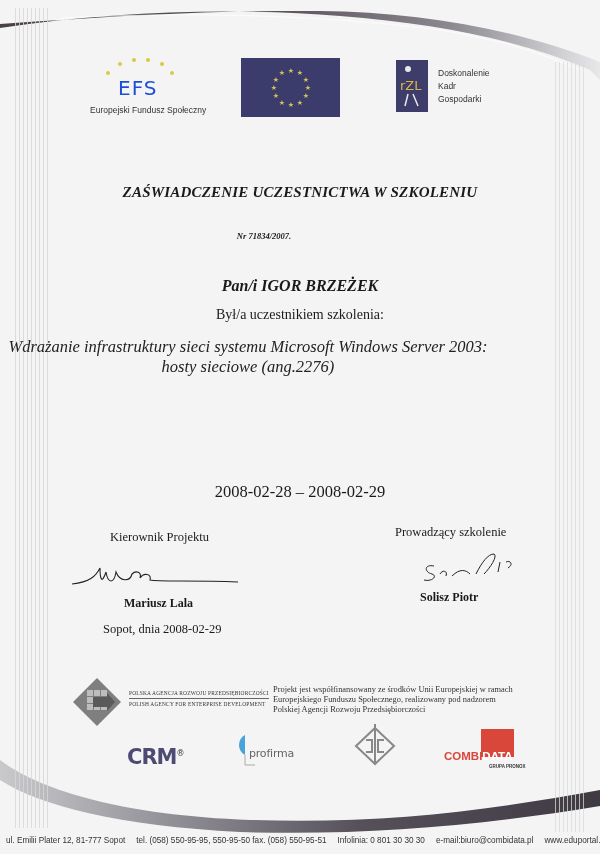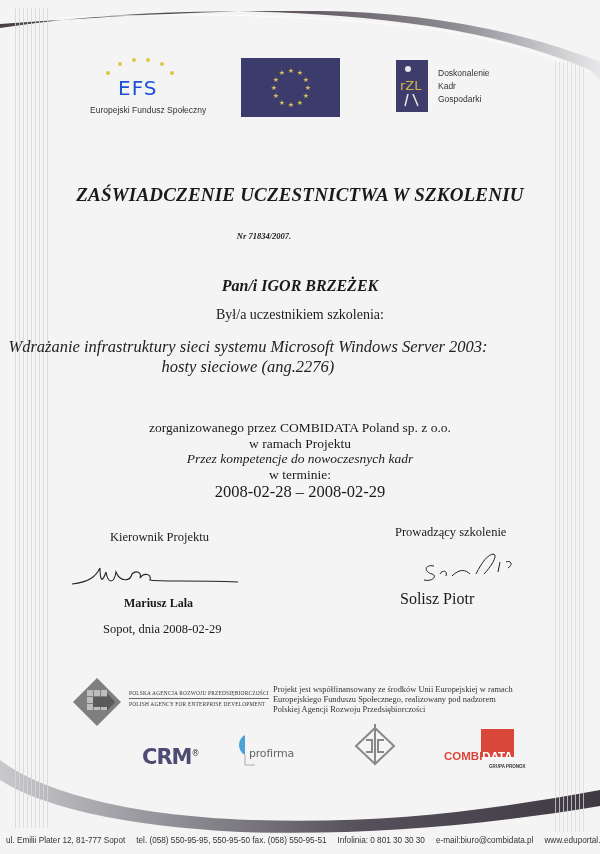--- a/index.html
+++ b/index.html
@@ -40,42 +40,42 @@
     .efs-text { position: absolute; left: 28px; top: 18px; font-family: "DejaVu Sans", sans-serif; font-size: 20px; letter-spacing: 1px; color: #1d4ed8; font-weight: normal; }
     .efs-caption { position: absolute; left: 0; top: 47px; font-family: "Liberation Sans", sans-serif; font-size: 8.5px; color: #333; white-space: nowrap; }
 
     .eu-flag { left: 241px; top: 58px; width: 99px; height: 59px; background: #3b3c6b; }
 
     .dkg { left: 396px; top: 60px; width: 130px; height: 55px; }
     .dkg-box { position: absolute; left: 0; top: 0; width: 32px; height: 52px; background: #3e3c6a; border-radius: 0; }
     .dkg-text { position: absolute; left: 42px; top: 7px; font-family: "Liberation Sans", sans-serif; font-size: 8.5px; line-height: 13px; color: #333; }
 
     
-    .title { left: 0; top: 184px; width: 600px; font-size: 19px; font-weight: bold; font-style: italic; letter-spacing: 0.2px; }
+    .title { left: 0; top: 184px; width: 600px; font-size: 15px; font-weight: bold; font-style: italic; letter-spacing: 0.2px; }
     .nr { left: 0; top: 231px; width: 528px; font-size: 8.5px; font-weight: bold; font-style: italic; }
     .person { left: 0; top: 277px; width: 600px; font-size: 16px; font-weight: bold; font-style: italic; }
     .was { left: 0; top: 307px; width: 600px; font-size: 14px; }
     .course { left: 0; top: 337px; width: 488px; font-size: 16.5px; font-style: italic; line-height: 20px; color: #222; padding-left: 8px; }
     .org { left: 0; top: 420px; width: 600px; font-size: 13.5px; line-height: 15.5px; }
     .org .it { font-style: italic; }
     .dates { left: 0; top: 482px; width: 600px; font-size: 16.5px; }
 
     .sign-left-role { left: 110px; top: 530px; font-size: 12.5px; }
     .sign-left-name { left: 124px; top: 596px; font-size: 12px; font-weight: bold; }
     .place-date { left: 103px; top: 622px; font-size: 12.5px; }
     .sign-right-role { left: 395px; top: 525px; font-size: 12.5px; }
-    .sign-right-name { left: 400px; top: 590px; font-size: 16px; font-weight: normal; }
+    .sign-right-name { left: 420px; top: 590px; font-size: 12px; font-weight: bold; }
 
     
     .parp-logo { left: 73px; top: 678px; width: 48px; height: 48px; }
     .parp-text { left: 129px; top: 688px; font-size: 5.4px; color: #333; letter-spacing: .2px; line-height: 10px; }
     .parp-text .line { border-top: 1px solid #666; }
     .cofund { left: 273px; top: 685px; font-size: 8.4px; line-height: 10px; color: #333; width: 270px; }
 
-    .crm { left: 127px; top: 745px; font-family: "DejaVu Sans", sans-serif; font-weight: bold; font-size: 21px; color: #4d4b74; letter-spacing: -1px; margin-left: 15px; }
+    .crm { left: 127px; top: 745px; font-family: "DejaVu Sans", sans-serif; font-weight: bold; font-size: 21px; color: #4d4b74; letter-spacing: -1px; }
     .crm sup { font-size: 8px; font-weight: normal; color: #333; }
     .profirma { left: 235px; top: 733px; width: 70px; height: 34px; }
     .profirma-text { position: absolute; left: 14px; top: 14px; font-family: "DejaVu Sans", sans-serif; font-size: 11px; color: #666; letter-spacing: -.2px; }
     .wm-logo { left: 350px; top: 720px; width: 50px; height: 50px; }
     .combidata { left: 444px; top: 729px; width: 72px; height: 40px; }
     .combidata-red { position: absolute; left: 37px; top: 0; width: 33px; height: 28px; background: #d9473a; }
     .combidata-text { position: absolute; left: 0; top: 21px; font-family: "Liberation Sans", sans-serif; font-weight: bold; font-size: 11.5px; color: #d9473a; white-space: nowrap; }
     .combidata-text .w { color: #fff; }
     .combidata-sub { position: absolute; left: 45px; top: 35px; font-family: "Liberation Sans", sans-serif; font-size: 4.5px; color: #333; white-space: nowrap; font-weight: bold; }
 
@@ -160,26 +160,20 @@
   </div>
 
   <div class="abs title center">ZAŚWIADCZENIE UCZESTNICTWA W SZKOLENIU</div>
   <div class="abs nr center">Nr 71834/2007.</div>
   <div class="abs person center">Pan/i IGOR BRZEŻEK</div>
   <div class="abs was center">Był/a uczestnikiem szkolenia:</div>
   <div class="abs course center">
     <div>Wdrażanie infrastruktury sieci systemu Microsoft Windows Server 2003:</div>
     <div>hosty sieciowe (ang.2276)</div>
   </div>
-  <div class="abs org center">
-    <div>zorganizowanego przez COMBIDATA Poland sp. z o.o.</div>
-    <div>w ramach Projektu</div>
-    <div class="it">Przez kompetencje do nowoczesnych kadr</div>
-    <div>w terminie:</div>
-  </div>
   <div class="abs dates center">2008-02-28 – 2008-02-29</div>
 
   <div class="abs sign-left-role">Kierownik Projektu</div>
   <svg class="abs" style="left:70px;top:562px" width="170" height="28" viewBox="0 0 170 28">
     <path d="M2 22 C 20 20, 26 14, 30 6 C 30 18, 32 22, 36 10 C 38 22, 44 22, 46 10 C 50 20, 60 20, 62 12 C 66 8, 72 10, 70 16 C 74 10, 82 12, 80 18 C 90 20, 120 18, 168 20" fill="none" stroke="#222" stroke-width="1.1"></path>
   </svg>
   <div class="abs sign-left-name">Mariusz Lala</div>
   <div class="abs place-date">Sopot, dnia 2008-02-29</div>
 
   <div class="abs sign-right-role">Prowadzący szkolenie</div>

